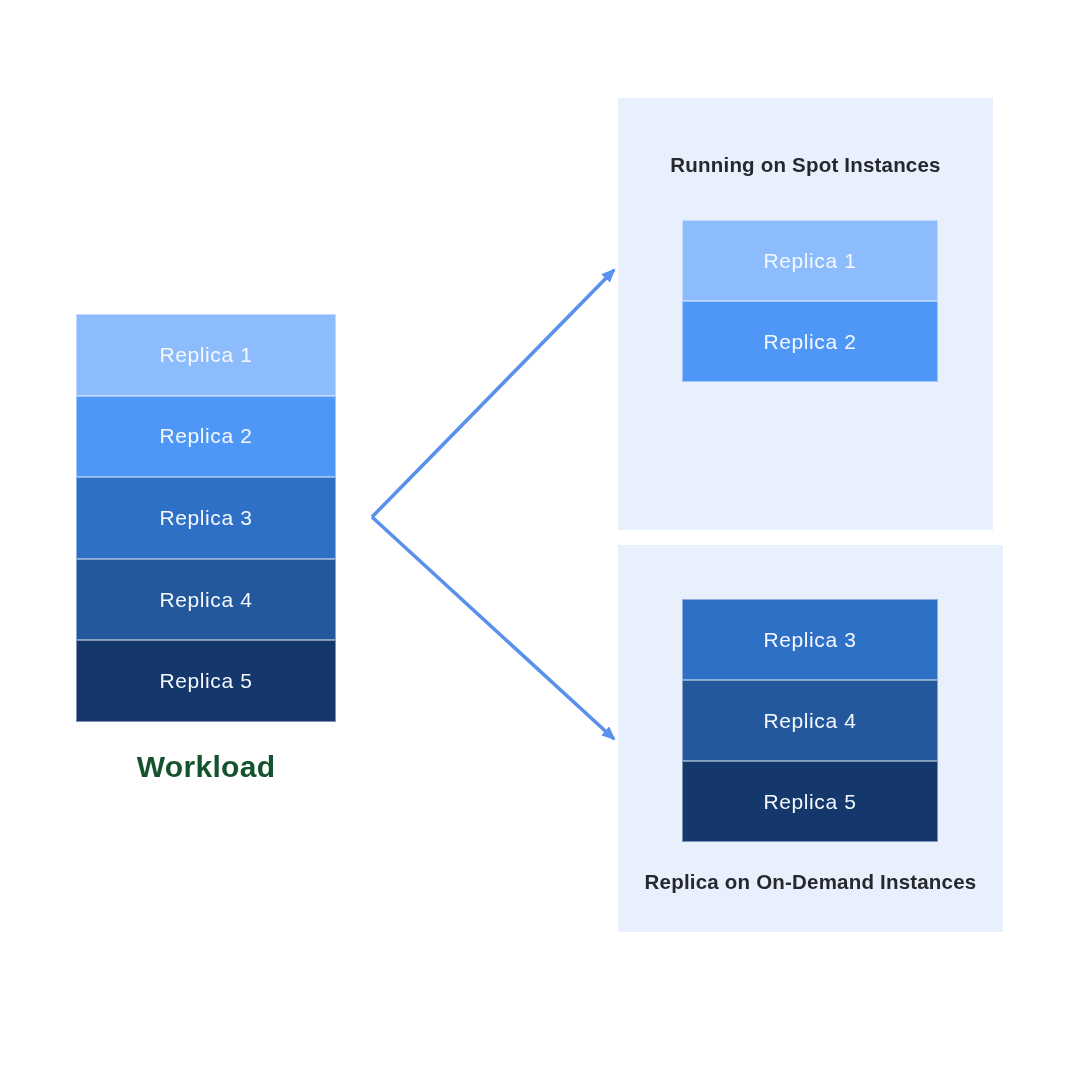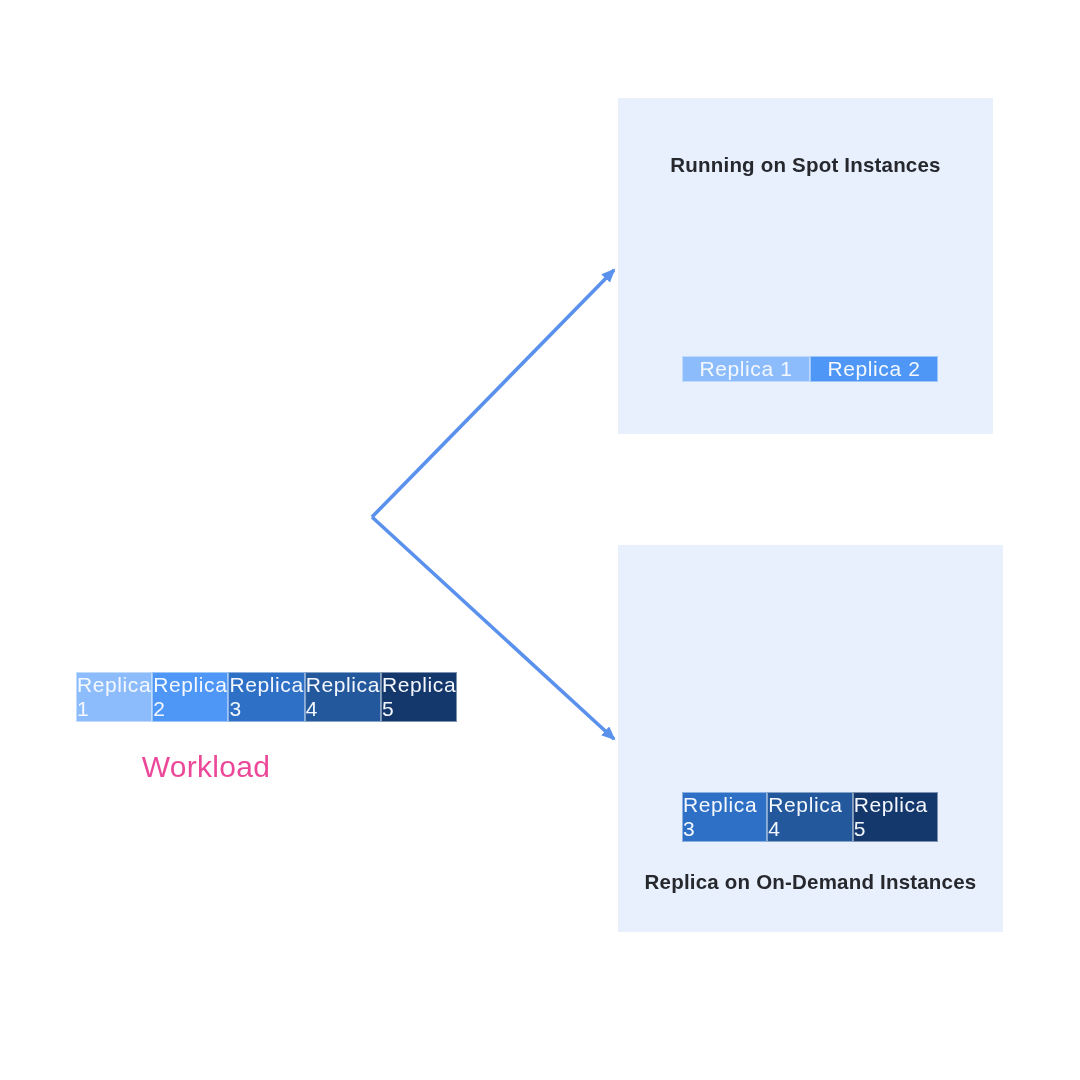--- a/index.html
+++ b/index.html
@@ -13,22 +13,21 @@
     width: 1080px;
     height: 1080px;
     background: #ffffff;
     overflow: hidden;
   }
 
   
   .stack {
     position: absolute;
     display: flex;
-    flex-direction: row;
-    align-items: flex-end;
+    flex-direction: column;
   }
   .replica-block {
     flex: 1;
     display: flex;
     align-items: center;
     justify-content: center;
     box-sizing: border-box;
     border: 1px solid rgba(255,255,255,0.45);
     color: #F4F8FE;
     font-size: 21px;
@@ -42,34 +41,34 @@
     width: 260px;
     height: 408px;
   }
   #workload-label {
     position: absolute;
     left: 76px;
     top: 750px;
     width: 260px;
     text-align: center;
     font-size: 30px;
-    font-weight: 400;
-    color: #ec4899;
+    font-weight: 700;
+    color: #14532d;
     letter-spacing: 0.3px;
   }
 
   
   .panel {
     position: absolute;
   }
   #spot-panel {
     left: 618px;
     top: 98px;
     width: 375px;
-    height: 336px;
+    height: 432px;
   }
   #ondemand-panel {
     left: 618px;
     top: 545px;
     width: 385px;
     height: 387px;
   }
   .panel-title {
     position: absolute;
     left: 0;

